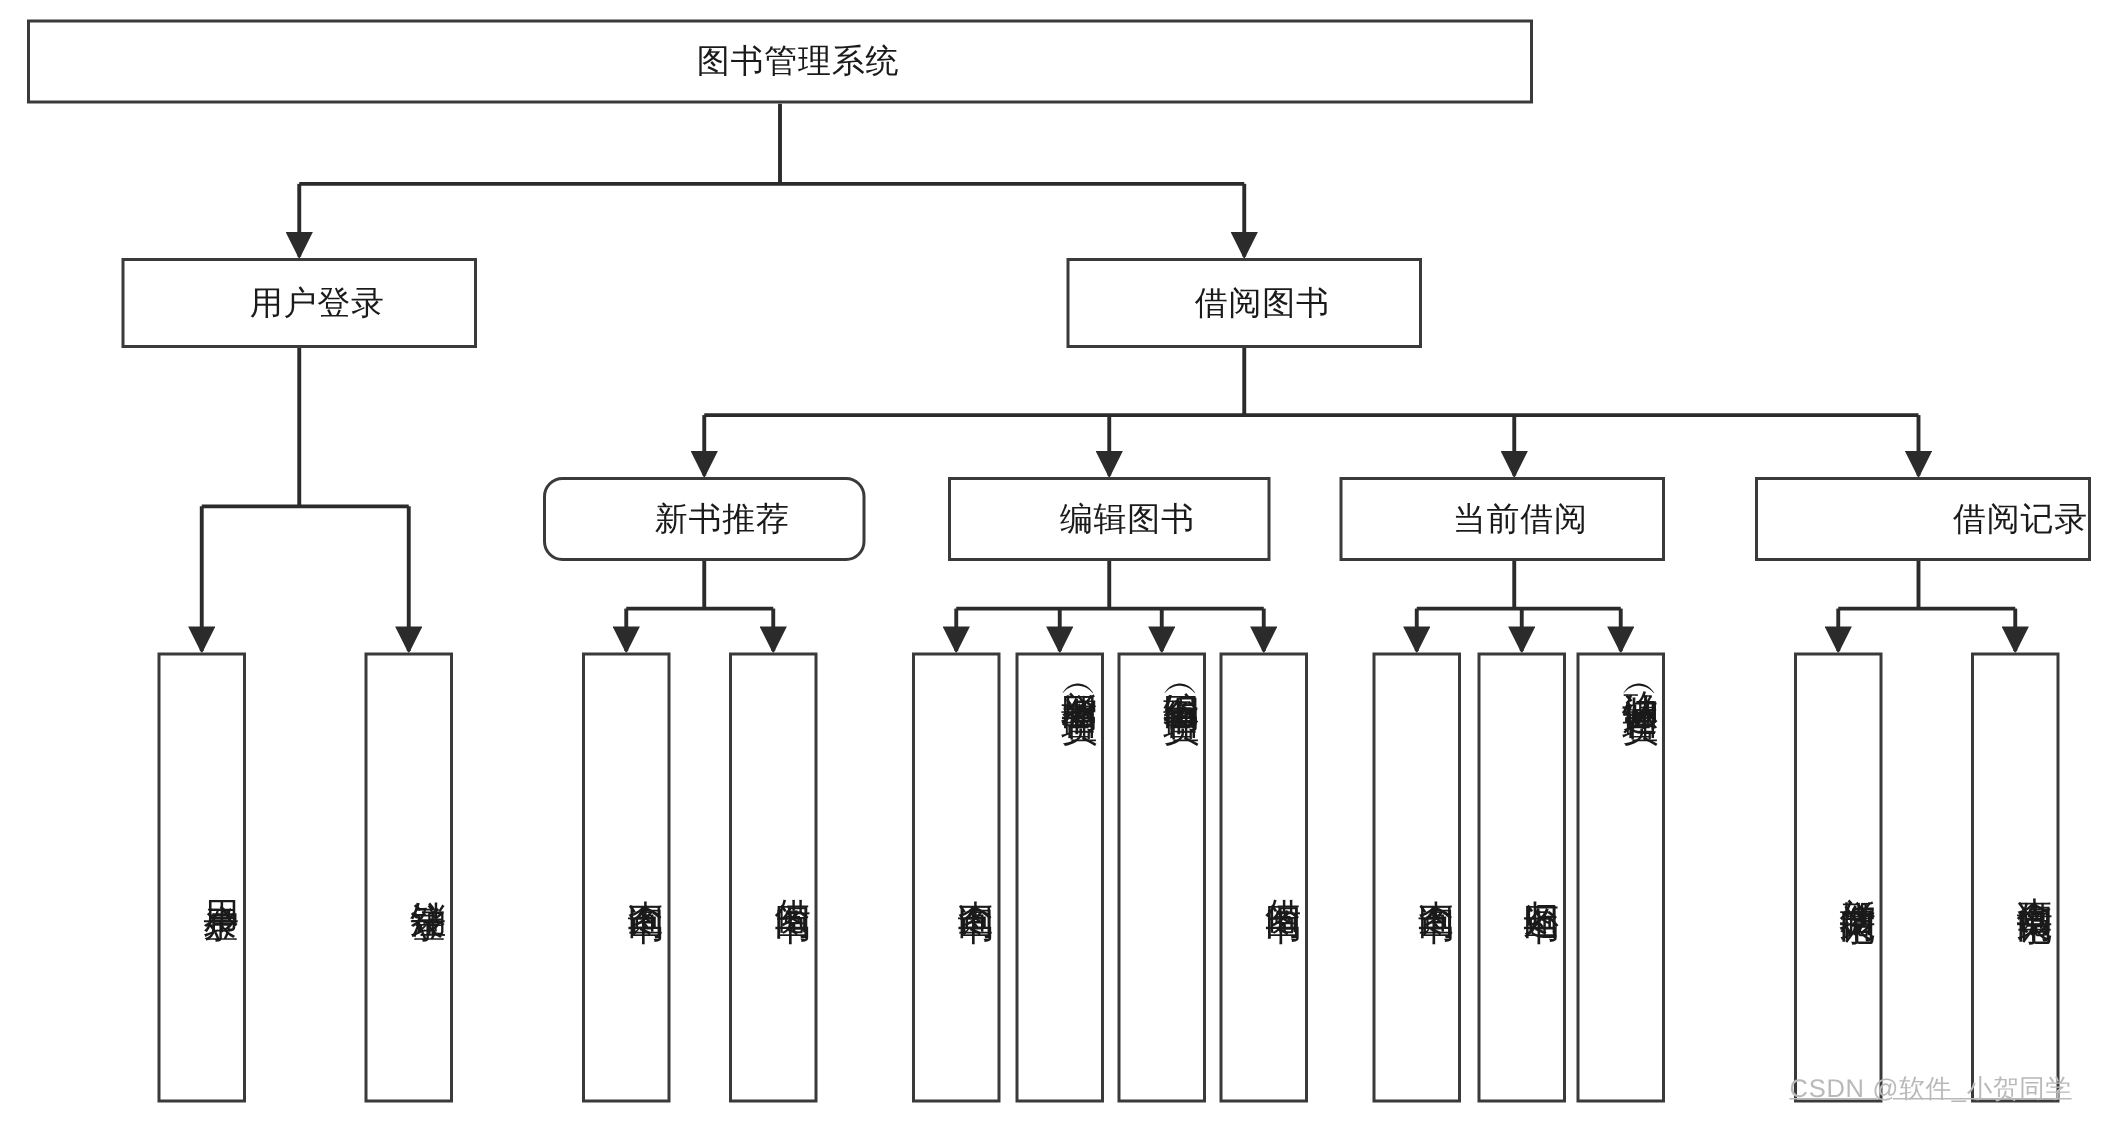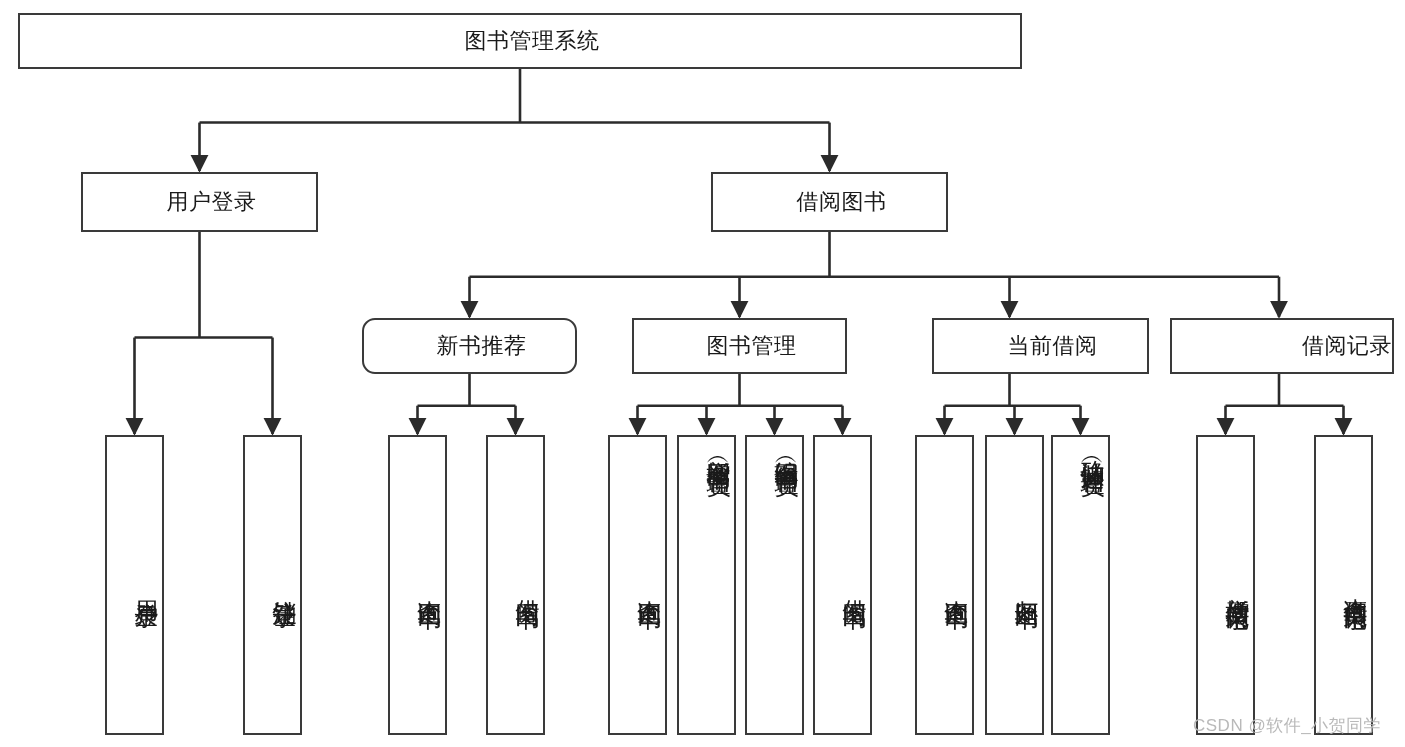--- a/index.html
+++ b/index.html
@@ -116,23 +116,23 @@
       <div class="node horizontal" style="left: 81px; top: 172px; width: 237px; height: 60px;">
         <span class="label">用户登录</span>
       </div>
       <div class="node horizontal" style="left: 711px; top: 172px; width: 237px; height: 60px;">
         <span class="label">借阅图书</span>
       </div>
       <div class="node horizontal" style="left: 362px; top: 318px; width: 215px; height: 56px; border-radius: 13px;">
         <span class="label">新书推荐</span>
       </div>
       <div class="node horizontal" style="left: 632px; top: 318px; width: 215px; height: 56px;">
-        <span class="label">图书管理</span>
+        <span class="label">编辑图书</span>
       </div>
-      <div class="node horizontal" style="left: 932px; top: 318px; width: 217px; height: 56px;">
+      <div class="node horizontal" style="left: 893px; top: 318px; width: 217px; height: 56px;">
         <span class="label">当前借阅</span>
       </div>
       <div class="node horizontal" style="left: 1170px; top: 318px; width: 224px; height: 56px; justify-content: flex-end;">
         <span class="label">借阅记录</span>
       </div>
       <div class="node vertical" style="left: 105px; top: 435px; width: 59px; height: 300px;">
         <span class="label">用户登录</span>
       </div>
       <div class="node vertical" style="left: 243px; top: 435px; width: 59px; height: 300px;">
         <span class="label">注销登录</span>
@@ -165,14 +165,14 @@
         <span class="label">确认归还（管理员）</span>
       </div>
       <div class="node vertical" style="left: 1196px; top: 435px; width: 59px; height: 300px;">
         <span class="label">新增借阅记录</span>
       </div>
       <div class="node vertical" style="left: 1314px; top: 435px; width: 59px; height: 300px;">
         <span class="label">查询借阅记录</span>
       </div>
     </div>
 
-  <div class="watermark" style="left:1193px; top:714px;">CSDN @软件_小贺同学</div>
+  <div class="watermark" style="left:1193px; top:714px;text-decoration:underline;">CSDN @软件_小贺同学</div>
 </div>
 
 </body></html>

